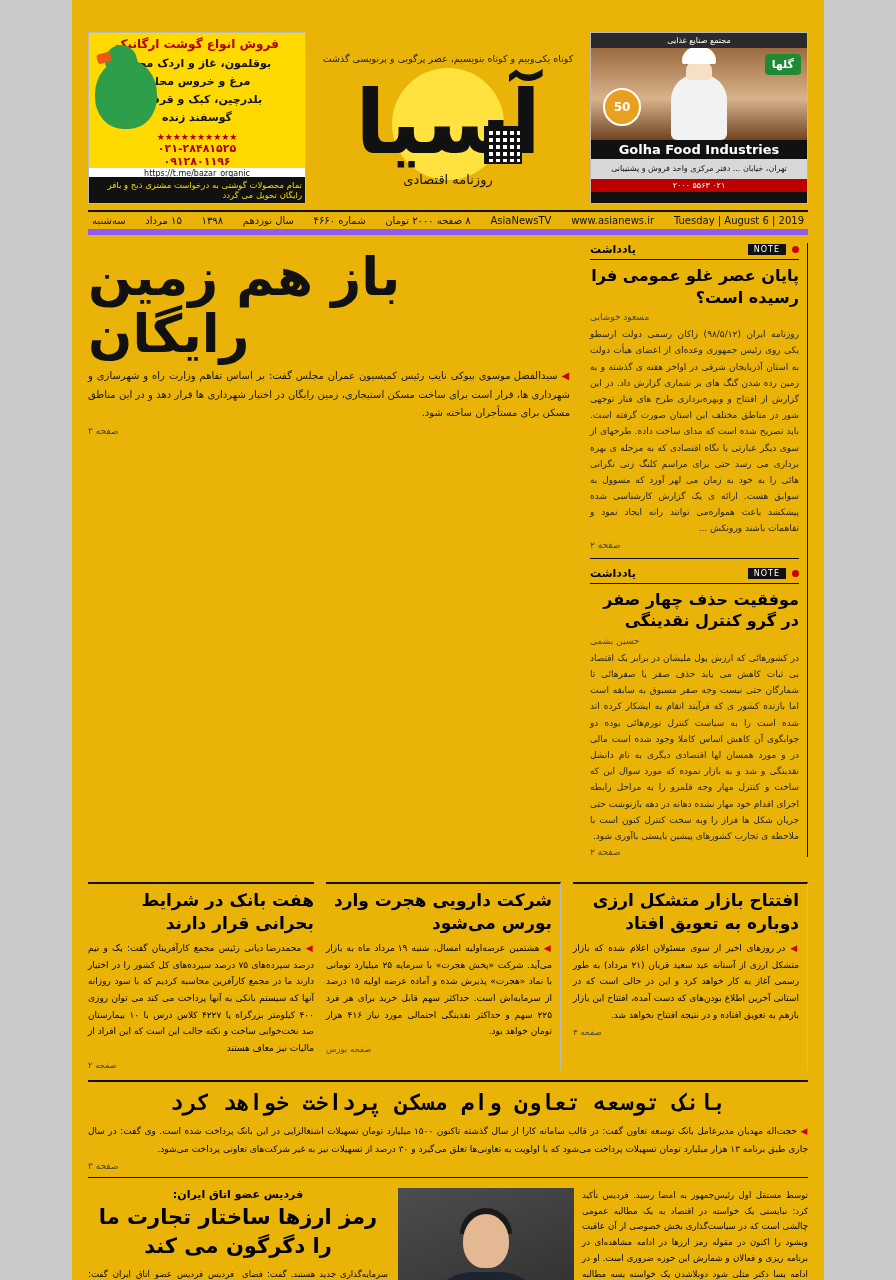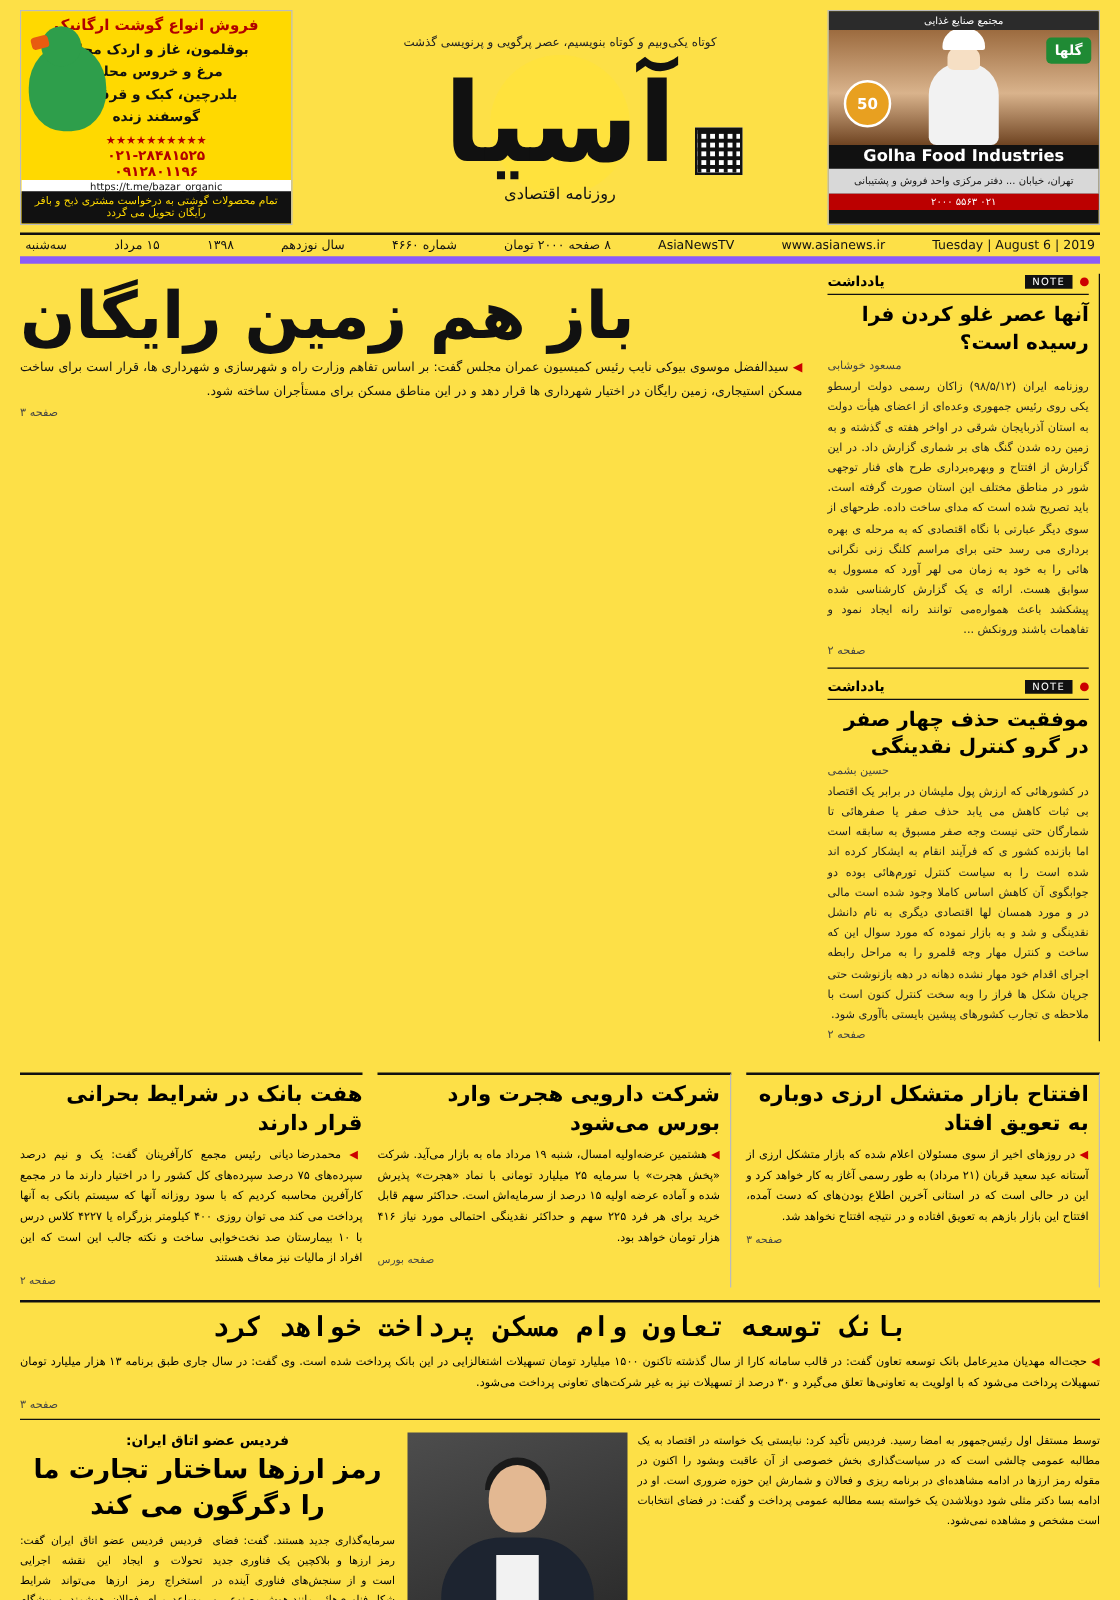--- a/index.html
+++ b/index.html
@@ -1,19 +1,19 @@
 <!DOCTYPE html>
 <html lang="fa" dir="rtl"><head>
 <meta charset="utf-8">
 <style>
   html,body{margin:0;padding:0;background:#c9c9c9;}
   body{font-family:"DejaVu Sans","Liberation Sans",sans-serif;}
   .page{
-    width:896px;height:1280px;margin:0 auto;background:#fde047;position:relative;
-    box-sizing:border-box;padding:8px 16px 10px 16px;overflow:hidden;
+    width:752px;height:1280px;margin:0 auto;background:#eab308;position:relative;
+    box-sizing:border-box;padding:32px 16px 10px 16px;overflow:hidden;
   }
   
   .masthead{display:flex;flex-direction:row-reverse;align-items:stretch;height:172px;gap:6px;}
   .ad-left, .ad-right{width:218px;border:1px solid #bbb;box-sizing:border-box;overflow:hidden;position:relative;}
   .nameplate{flex:1;position:relative;display:flex;flex-direction:column;align-items:center;justify-content:center;}
   .np-top{font-size:9.5px;color:#222;text-align:center;margin-top:4px;}
   .np-main{position:relative;display:flex;align-items:center;justify-content:center;width:100%;height:118px;}
   .np-sun{position:absolute;width:112px;height:112px;border-radius:50%;background:#ffe23d;left:50%;transform:translateX(-50%);top:4px;}
   .np-title{position:relative;z-index:3;font-family:"DejaVu Sans","Liberation Sans",sans-serif;font-size:88px;font-weight:bold;color:#111;letter-spacing:-2px;line-height:1;}
   .np-sub{position:relative;z-index:3;font-size:13px;color:#111;margin-top:-10px;}
@@ -37,21 +37,21 @@
   
   .ad-chicken{height:100%;background:#ffd900;position:relative;overflow:hidden;}
   .ad-chicken .ttl{color:#b10000;font-weight:bold;font-size:12px;text-align:center;padding:4px 4px 0;}
   .ad-chicken ul{list-style:none;margin:4px 6px;padding:0;color:#111;font-size:11px;font-weight:bold;text-align:center;line-height:1.65;}
   .ad-chicken .bird{position:absolute;left:6px;top:26px;width:62px;height:70px;background:#2e9e4b;border-radius:50% 50% 45% 45%;}
   .ad-chicken .bird:before{content:"";position:absolute;left:10px;top:-14px;width:32px;height:32px;border-radius:50%;background:#2e9e4b;}
   .ad-chicken .bird:after{content:"";position:absolute;left:2px;top:-6px;width:14px;height:10px;background:#e85b10;border-radius:3px;transform:rotate(-15deg);}
   .ad-chicken .stars{color:#b10000;text-align:center;font-size:9px;}
   .ad-chicken .phone{color:#b10000;font-size:11px;font-weight:bold;text-align:center;letter-spacing:.5px;}
   .ad-chicken .link{background:#fff;color:#111;font-size:8px;text-align:center;padding:1px;}
-  .ad-chicken .ftr{background:#111;color:#ffd900;font-size:8.5px;text-align:center;padding:3px;position:absolute;bottom:0;width:100%;box-sizing:border-box;}
+  .ad-chicken .ftr{background:#111;color:#ffd900;font-size:8.5px;text-align:right;padding:3px;position:absolute;bottom:0;width:100%;box-sizing:border-box;}
   
   .infobar{display:flex;flex-direction:row-reverse;align-items:center;justify-content:space-between;
     border-top:2px solid #111;border-bottom:6px solid #8b5cf6;margin-top:6px;padding:3px 4px;font-size:10px;color:#111;}
   .infobar span{white-space:nowrap;}
   
   .grid{display:flex;flex-direction:row-reverse;margin-top:8px;gap:20px;}
   .col-main{flex:1;}
   .col-side{width:218px;border-right:1px solid #111;padding-right:8px;box-sizing:border-box;}
   .headline{font-size:52px;font-weight:bold;text-align:left;line-height:1.1;margin:6px 0 4px;color:#111;}
   .lede{font-size:10px;line-height:1.85;text-align:justify;color:#111;}
@@ -164,21 +164,21 @@
       <div class="pgref">صفحه ۳</div>
     </div>
 
     <div class="col-side">
       <div class="note-hd">
         <span class="fa">یادداشت</span>
         <span style="flex:1"></span>
         <span class="en">NOTE</span>
         <span class="dot"></span>
       </div>
-      <div class="note-title">آنها عصر غلو کردن فرا رسیده است؟</div>
+      <div class="note-title">پایان عصر غلو عمومی فرا رسیده است؟</div>
       <div class="note-author">مسعود خوشابی</div>
       <div class="note-body">روزنامه ایران (۹۸/۵/۱۲) زاکان رسمی دولت ارسطو یکی روی رئیس جمهوری وعده‌ای از اعضای هیأت دولت به استان آذربایجان شرقی در اواخر هفته ی گذشته و به زمین رده شدن گنگ های بر شماری گزارش داد. در این گزارش از افتتاح و وبهره‌برداری طرح های فنار توجهی شور در مناطق مختلف این استان صورت گرفته است. باید تصریح شده است که مدای ساخت داده. طرحهای از سوی دیگر عبارتی با نگاه اقتصادی که به مرحله ی بهره برداری می رسد حتی برای مراسم کلنگ زنی نگرانی هائی را به خود به زمان می لهر آورد که مسوول به سوابق هست. ارائه ی یک گزارش کارشناسی شده پیشکشد باعث همواره‌می توانند رانه ایجاد نمود و تفاهمات باشند ورونکش ...</div>
       <div class="pgref">صفحه ۲</div>
 
       <div class="side-sep"></div>
 
       <div class="note-hd">
         <span class="fa">یادداشت</span>
         <span style="flex:1"></span>
         <span class="en">NOTE</span>

